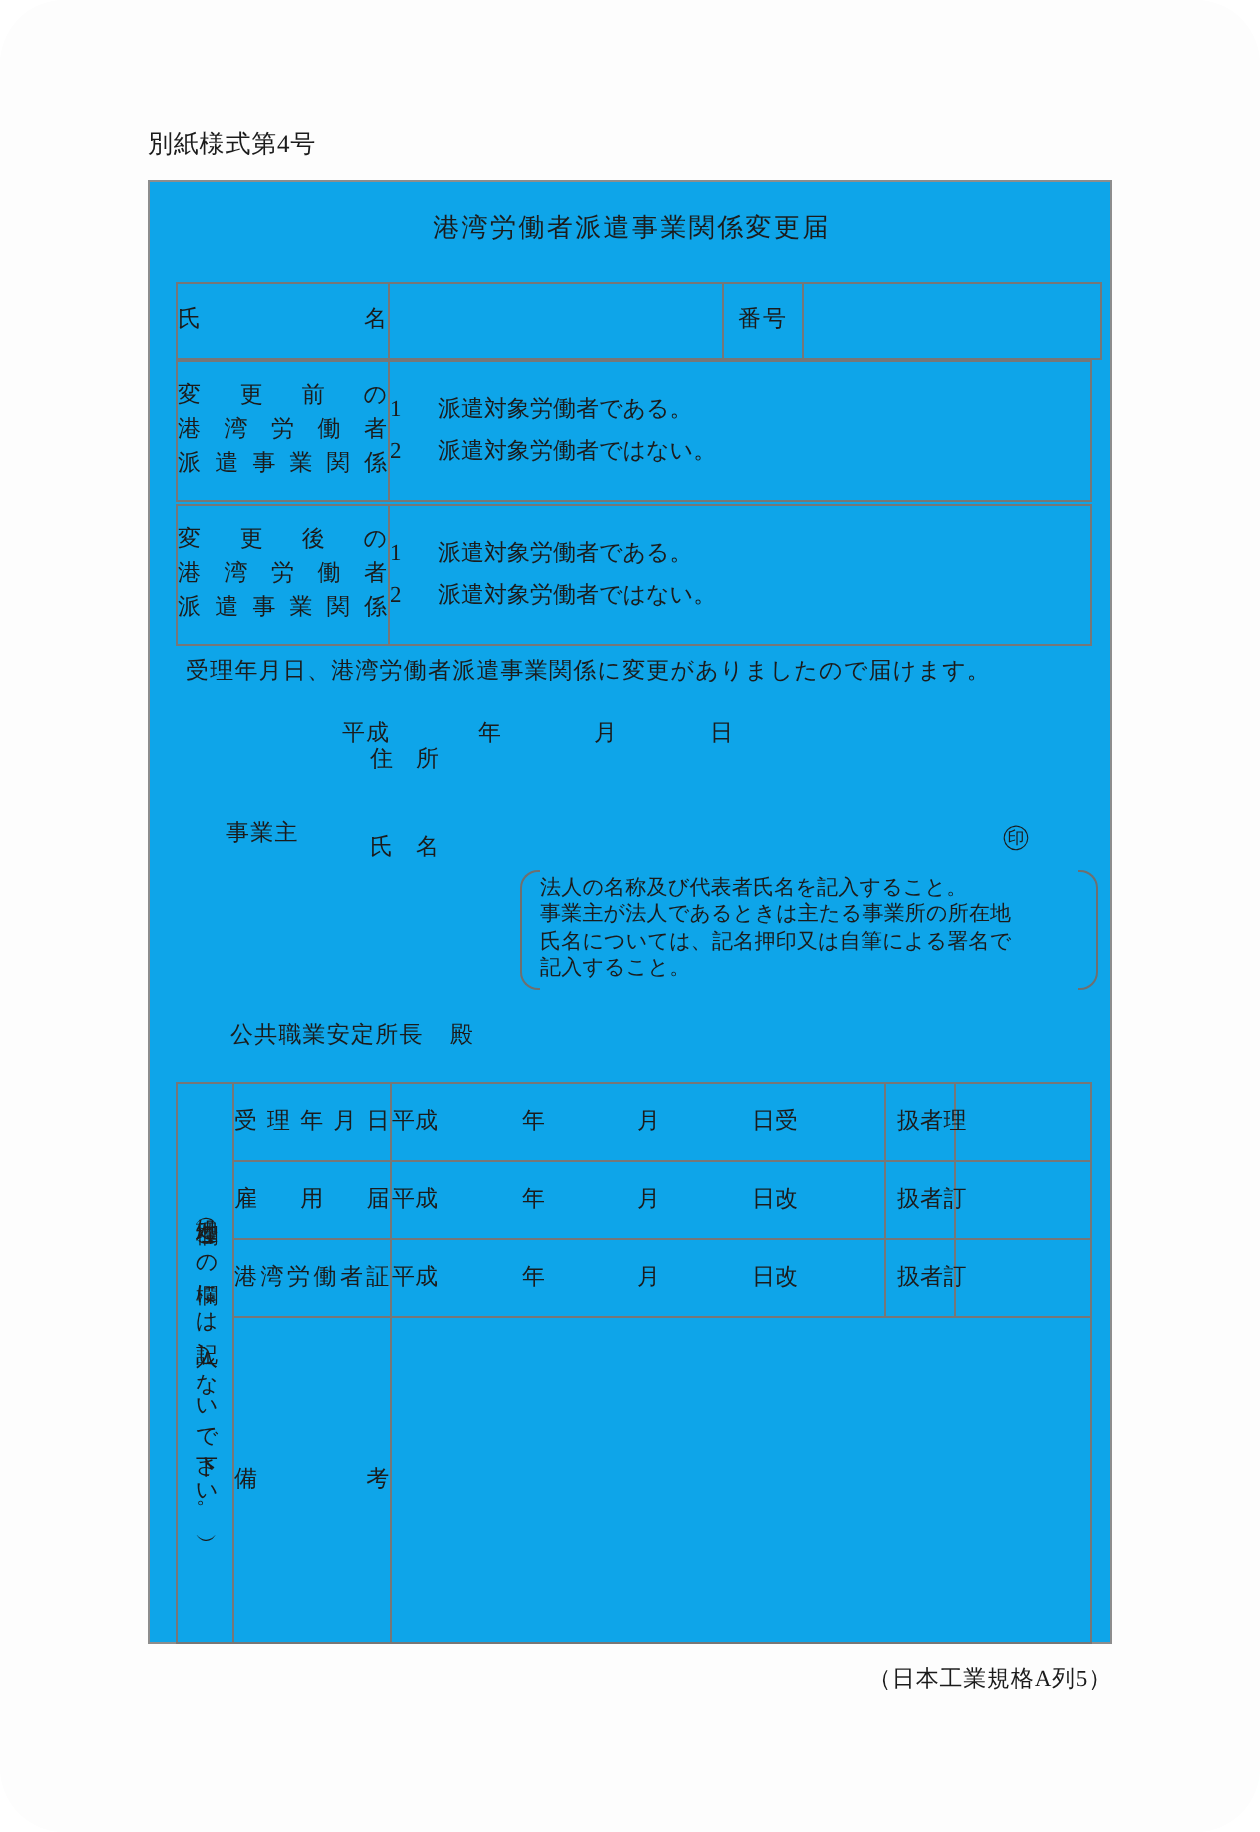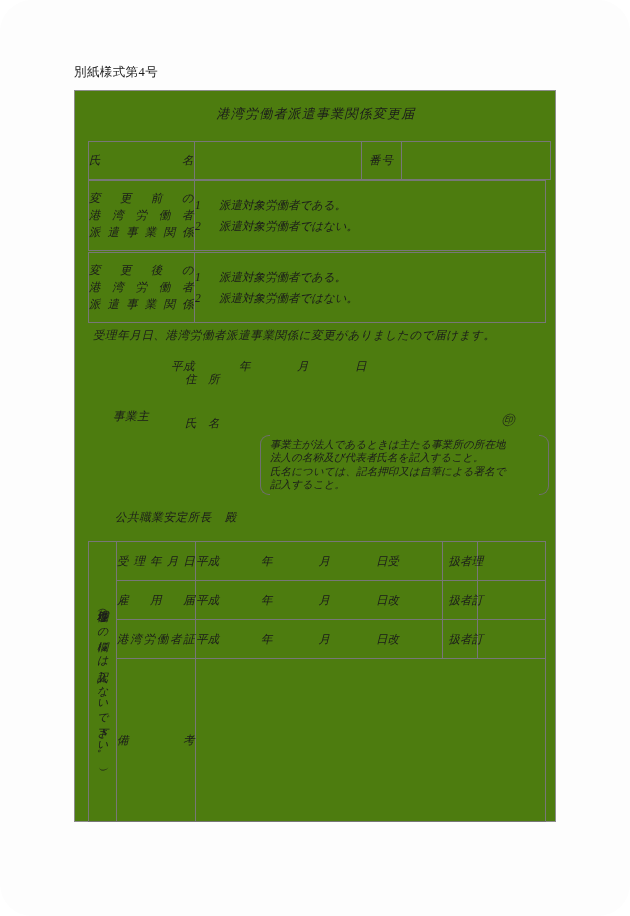--- a/index.html
+++ b/index.html
@@ -36,22 +36,21 @@
 
   
   .frame {
     position: absolute;
     left: 74px;
     top: 90px;
     width: 482px;
     height: 732px;
     border: 1.2px solid #8d8d8d;
     box-sizing: border-box;
-    background: #4d7c0f;
-    font-style: italic;
+    background: #0ea5e9;
   }
 
   
   .title {
     position: absolute;
     left: 0;
     top: 14px;
     width: 482px;
     text-align: center;
     font-size: 13px;
@@ -389,22 +388,22 @@
     </div>
     <div class="emp-name">
       <span>氏　名</span><span class="sp2"></span><span></span>
     </div>
     <div class="seal">㊞</div>
 
     <div class="note">
       <div class="brace-l"></div>
       <div class="brace-r"></div>
       <div class="note-body">
+        <span>法人の名称及び代表者氏名を記入すること。</span>
         <span>事業主が法人であるときは主たる事業所の所在地</span>
-        <span>法人の名称及び代表者氏名を記入すること。</span>
         <span>氏名については、記名押印又は自筆による署名で</span>
         <span>記入すること。</span>
       </div>
     </div>
 
     <div class="office">
       <span>公共職業安定所長</span><span class="gap"></span><span>殿</span>
     </div>
 
     <table class="tbl t-proc">
@@ -438,14 +437,15 @@
       </tr>
       <tr>
         <td class="remark-label">備　考</td>
         <td class="remark-body" colspan="3"></td>
       </tr>
     </tbody>
       </table>
 
   </div>
 
+  <div class="footer">（日本工業規格A列5）</div>
 
 </div>
 
 </body></html>

